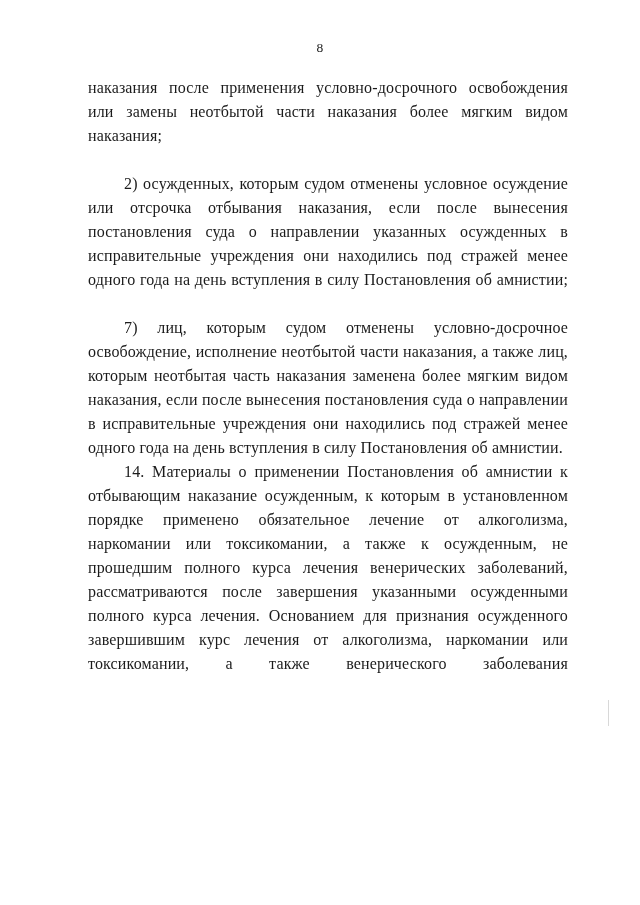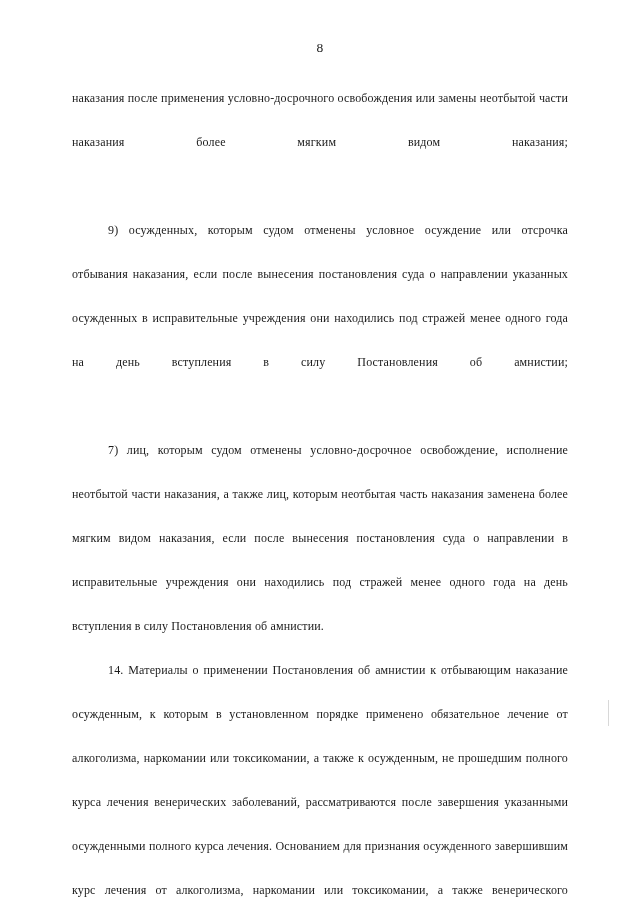--- a/index.html
+++ b/index.html
@@ -29,23 +29,23 @@
     font-size: 13.5px;
     letter-spacing: 0.2px;
   }
   #doc-body {
     position: absolute;
     top: 76px;
     left: 72px;
     width: 496px;
   }
   .para {
-    margin: 0 0 0 0;
-    font-size: 12px;
-    line-height: 44px;
+    margin: 0 0 0 16px;
+    font-size: 16px;
+    line-height: 24px;
     text-align: justify;
     text-justify: inter-word;
     letter-spacing: 0.15px;
   }
   .para.indent {
     text-indent: 36px;
   }
   .para + .para {
     margin-top: 0;
   }
@@ -66,20 +66,20 @@
 </style>
 </head>
 <body>
 
 <div id="page">
 
   <div id="page-number">8</div>
 
   <div id="doc-body">
     <p class="para stretch-last">наказания после применения условно-досрочного освобождения или замены неотбытой части наказания более мягким видом наказания;</p>
-    <p class="para indent stretch-last">9) осужденных, которым судом отменены условное осуждение или отсрочка отбывания наказания, если после вынесения постановления суда о направлении указанных осужденных в исправительные учреждения они находились под стражей менее одного года на день вступления в силу Постановления об амнистии;</p>
+    <p class="para indent stretch-last">2) осужденных, которым судом отменены условное осуждение или отсрочка отбывания наказания, если после вынесения постановления суда о направлении указанных осужденных в исправительные учреждения они находились под стражей менее одного года на день вступления в силу Постановления об амнистии;</p>
     <p class="para indent">7) лиц, которым судом отменены условно-досрочное освобождение, исполнение неотбытой части наказания, а также лиц, которым неотбытая часть наказания заменена более мягким видом наказания, если после вынесения постановления суда о направлении в исправительные учреждения они находились под стражей менее одного года на день вступления в силу Постановления об амнистии.</p>
     <p class="para indent stretch-last">14. Материалы о применении Постановления об амнистии к отбывающим наказание осужденным, к которым в установленном порядке применено обязательное лечение от алкоголизма, наркомании или токсикомании, а также к осужденным, не прошедшим полного курса лечения венерических заболеваний, рассматриваются после завершения указанными осужденными полного курса лечения. Основанием для признания осужденного завершившим курс лечения от алкоголизма, наркомании или токсикомании, а также венерического заболевания</p>
   </div>
 
   <div id="right-margin-mark"></div>
 
 </div>
 
 </body></html>

